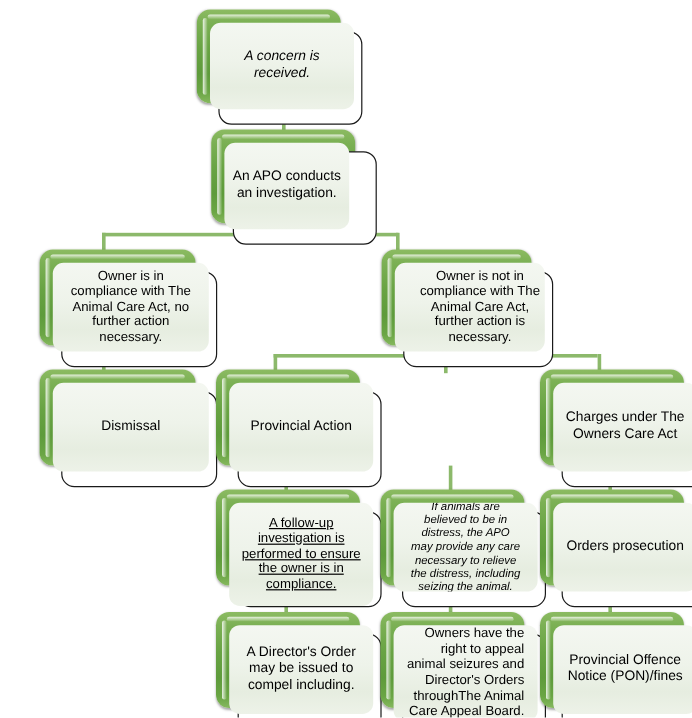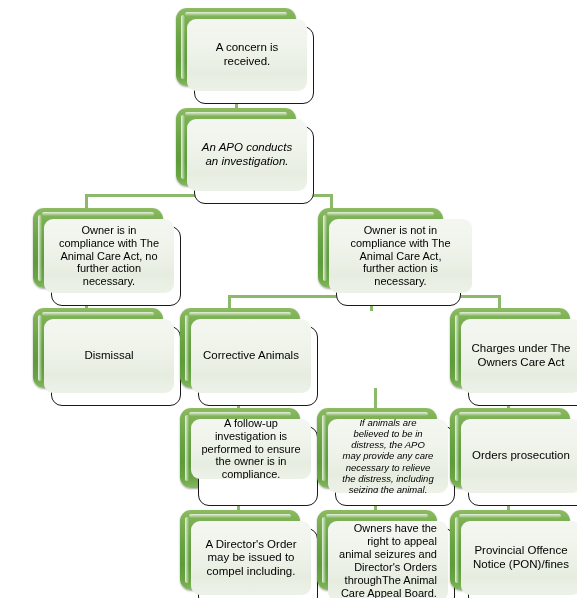--- a/index.html
+++ b/index.html
@@ -107,84 +107,84 @@
     <div class="conn v" style="left: 228px; top: 295px; height: 16px;"></div>
     <div class="conn v" style="left: 370px; top: 295px; height: 16px;"></div>
     <div class="conn v" style="left: 498px; top: 295px; height: 16px;"></div>
     <div class="conn v" style="left: 237px; top: 388px; height: 22px;"></div>
     <div class="conn v" style="left: 374px; top: 388px; height: 22px;"></div>
     <div class="conn v" style="left: 507px; top: 388px; height: 22px;"></div>
     <div class="conn v" style="left: 237px; top: 489px; height: 23px;"></div>
     <div class="conn v" style="left: 374px; top: 489px; height: 23px;"></div>
     <div class="conn v" style="left: 507px; top: 489px; height: 23px;"></div>
     <div class="conn h" style="left: 300px; top: 549px; width: 22px;"></div>
-    <div class="node" style="left: 176px; top: 8px; width: 112px; height: 96px;">
+    <div class="node" style="left: 164px; top: 8px; width: 112px; height: 96px; font-style: italic;">
       <div class="card-green" style="width: 120px; height: 78px;"></div>
       <div class="card-white" style="left: 18px; top: 18px; width: 120px; height: 78px;"></div>
       <div class="card-inner" style="left: 11px; top: 11px; width: 120px; height: 72px;">
         <span class="lbl fs-11">A concern is
 received.</span>
       </div>
     </div>
     <div class="node" style="left: 176px; top: 108px; width: 138px; height: 96px;">
       <div class="card-green" style="width: 120px; height: 78px;"></div>
       <div class="card-white" style="left: 18px; top: 18px; width: 120px; height: 78px;"></div>
-      <div class="card-inner" style="left: 11px; top: 11px; width: 120px; height: 72px; font-style: italic;">
+      <div class="card-inner" style="left: 11px; top: 11px; width: 104px; height: 72px;">
         <span class="lbl fs-11">An APO conducts
 an investigation.</span>
       </div>
     </div>
     <div class="node" style="left: 33px; top: 208px; width: 148px; height: 98px;">
       <div class="card-green" style="width: 130px; height: 80px;"></div>
       <div class="card-white" style="left: 18px; top: 18px; width: 130px; height: 80px;"></div>
       <div class="card-inner" style="left: 11px; top: 11px; width: 130px; height: 74px;">
         <span class="lbl fs-10">Owner is in
 compliance with The
 Animal Care Act, no
 further action
 necessary.</span>
       </div>
     </div>
     <div class="node" style="left: 318px; top: 208px; width: 143px; height: 98px;">
       <div class="card-green" style="width: 125px; height: 80px;"></div>
       <div class="card-white" style="left: 18px; top: 18px; width: 125px; height: 80px;"></div>
-      <div class="card-inner" style="left: 11px; top: 11px; width: 143px; height: 74px;">
+      <div class="card-inner" style="left: 11px; top: 11px; width: 125px; height: 74px; justify-content: flex-end;">
         <span class="lbl fs-10">Owner is not in
 compliance with The
 Animal Care Act,
 further action is
 necessary.</span>
       </div>
     </div>
     <div class="node" style="left: 33px; top: 308px; width: 148px; height: 98px;">
       <div class="card-green" style="width: 130px; height: 80px;"></div>
       <div class="card-white" style="left: 18px; top: 18px; width: 130px; height: 80px;"></div>
       <div class="card-inner" style="left: 11px; top: 11px; width: 130px; height: 74px;">
         <span class="lbl fs-11">Dismissal</span>
       </div>
     </div>
     <div class="node" style="left: 180px; top: 308px; width: 138px; height: 98px;">
       <div class="card-green" style="width: 120px; height: 80px;"></div>
       <div class="card-white" style="left: 18px; top: 18px; width: 120px; height: 80px;"></div>
       <div class="card-inner" style="left: 11px; top: 11px; width: 120px; height: 74px;">
-        <span class="lbl fs-11">Corrective Animals</span>
+        <span class="lbl fs-11">Provincial Action</span>
       </div>
     </div>
     <div class="node" style="left: 450px; top: 308px; width: 138px; height: 98px;">
       <div class="card-green" style="width: 120px; height: 80px;"></div>
       <div class="card-white" style="left: 18px; top: 18px; width: 120px; height: 80px;"></div>
       <div class="card-inner" style="left: 11px; top: 11px; width: 120px; height: 74px;">
         <span class="lbl fs-11">Charges under The
 Owners Care Act</span>
       </div>
     </div>
     <div class="node" style="left: 180px; top: 408px; width: 138px; height: 98px;">
       <div class="card-green" style="width: 120px; height: 80px;"></div>
       <div class="card-white" style="left: 18px; top: 18px; width: 120px; height: 80px;"></div>
-      <div class="card-inner" style="left: 11px; top: 11px; width: 120px; height: 60px;">
+      <div class="card-inner" style="left: 11px; top: 11px; width: 120px; height: 86px; text-decoration: underline;">
         <span class="lbl fs-10">A follow-up
 investigation is
 performed to ensure
 the owner is in
 compliance.</span>
       </div>
     </div>
     <div class="node" style="left: 317px; top: 408px; width: 138px; height: 98px; font-style: italic;">
       <div class="card-green" style="width: 120px; height: 80px;"></div>
       <div class="card-white" style="left: 18px; top: 18px; width: 120px; height: 80px;"></div>

